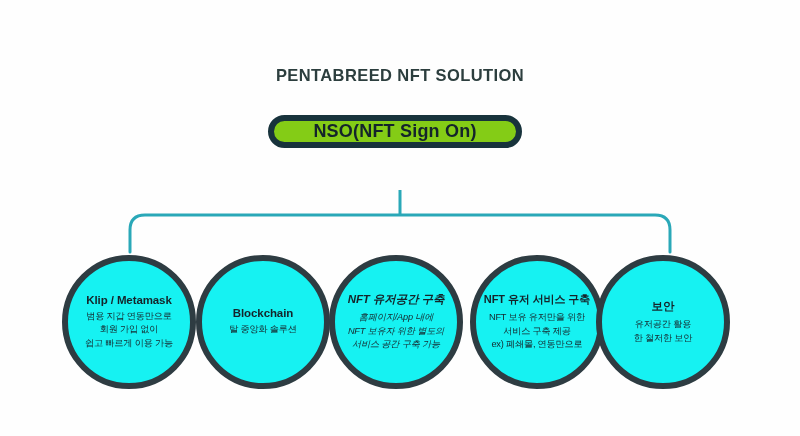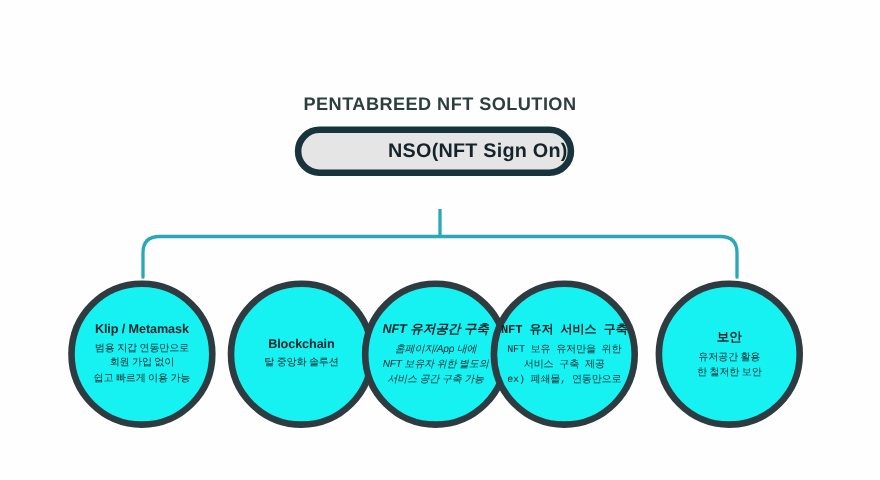--- a/index.html
+++ b/index.html
@@ -26,37 +26,36 @@
     position: absolute;
     top: 66px;
     left: 0;
     width: 800px;
     text-align: center;
     font-size: 16.5px;
     font-weight: bold;
     letter-spacing: 0.4px;
     color: #2c3e3e;
     white-space: nowrap;
-    margin-top: 20px;
   }
 
   
   .root-node {
     position: absolute;
     left: 268px;
     top: 115px;
     width: 254px;
-    height: 45px;
+    height: 33px;
     box-sizing: border-box;
     border: 6px solid #18333c;
     border-radius: 999px;
-    background: #e5e5e5;
+    background: #84cc16;
     display: flex;
     align-items: center;
-    justify-content: flex-end;
+    justify-content: center;
   }
   .root-node-label {
     font-size: 18px;
     font-weight: bold;
     color: #14242b;
     letter-spacing: 0.2px;
     white-space: nowrap;
   }
 
   
@@ -87,23 +86,23 @@
     border-radius: 50%;
     background: #16f2f2;
     display: flex;
     flex-direction: column;
     align-items: center;
     justify-content: center;
     text-align: center;
     padding: 0 6px;
   }
   .node-circle.c0 { left: 62px; text-align: center; }
-  .node-circle.c1 { left: 207px; }
+  .node-circle.c1 { left: 196px; }
   .node-circle.c2 { left: 329px; font-style: italic; }
-  .node-circle.c3 { left: 446px; font-family: Liberation Mono, monospace; }
+  .node-circle.c3 { left: 470px; }
   .node-circle.c4 { left: 596px; }
 
   .node-title {
     font-size: 11.5px;
     font-weight: bold;
     color: #15242a;
     white-space: nowrap;
     margin-bottom: 4px;
     letter-spacing: -0.1px;
   }

